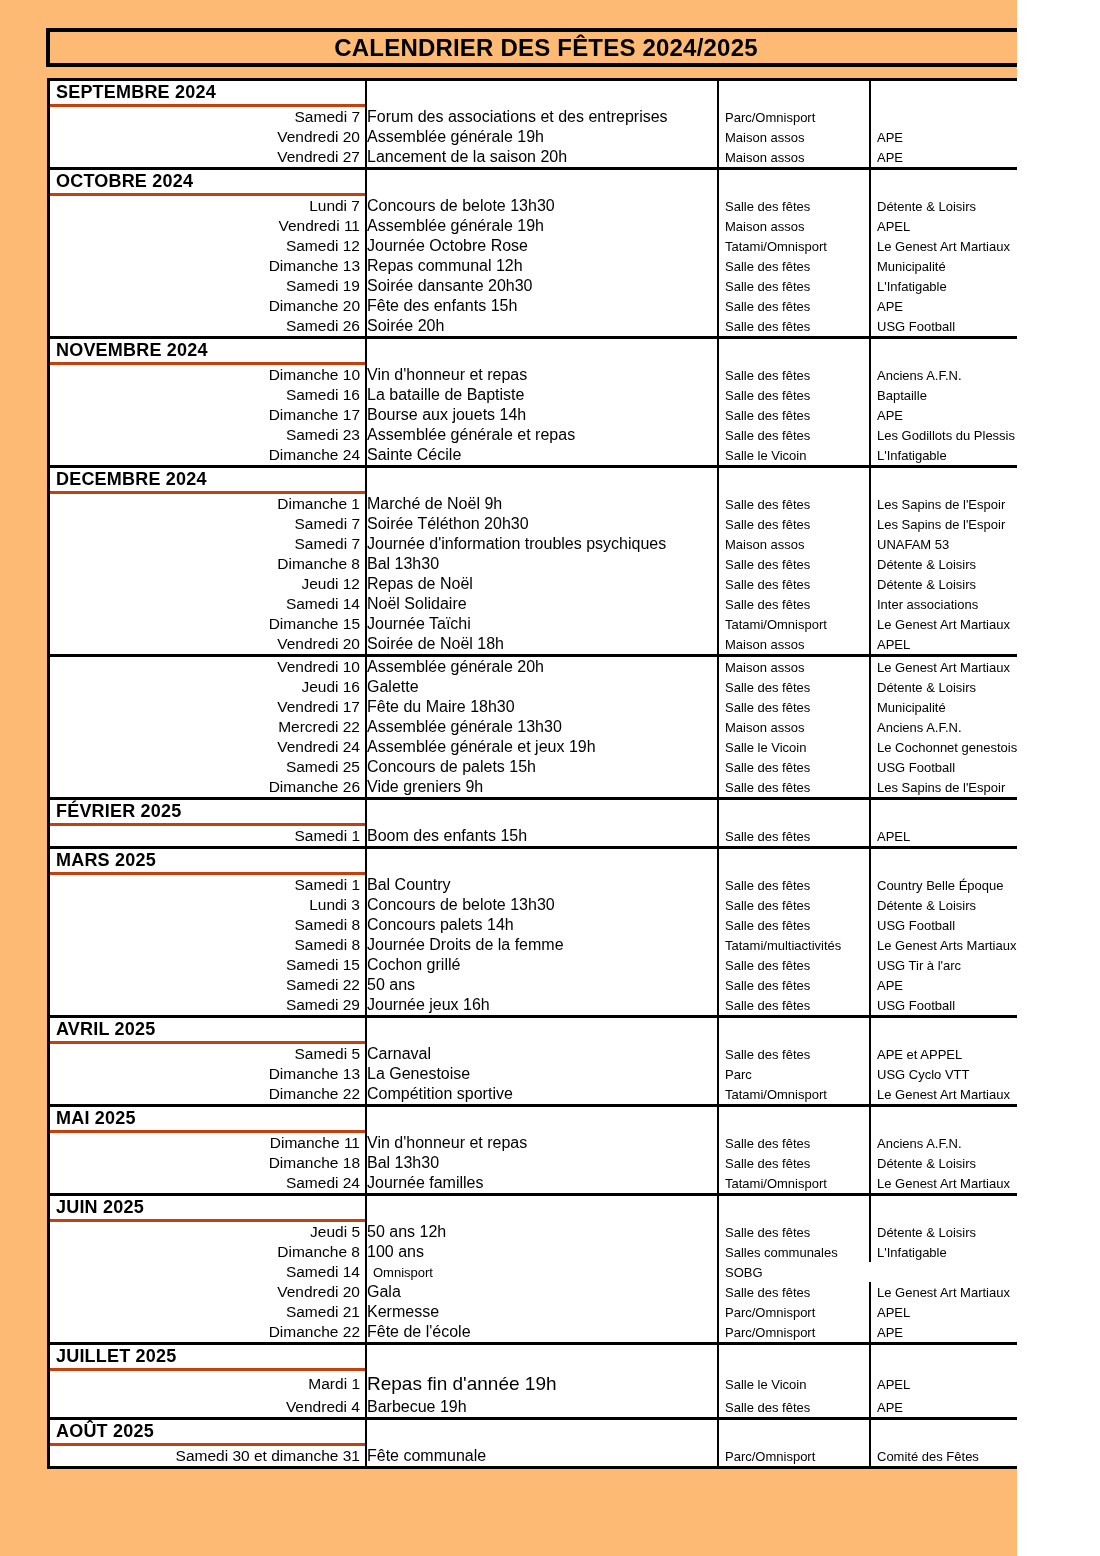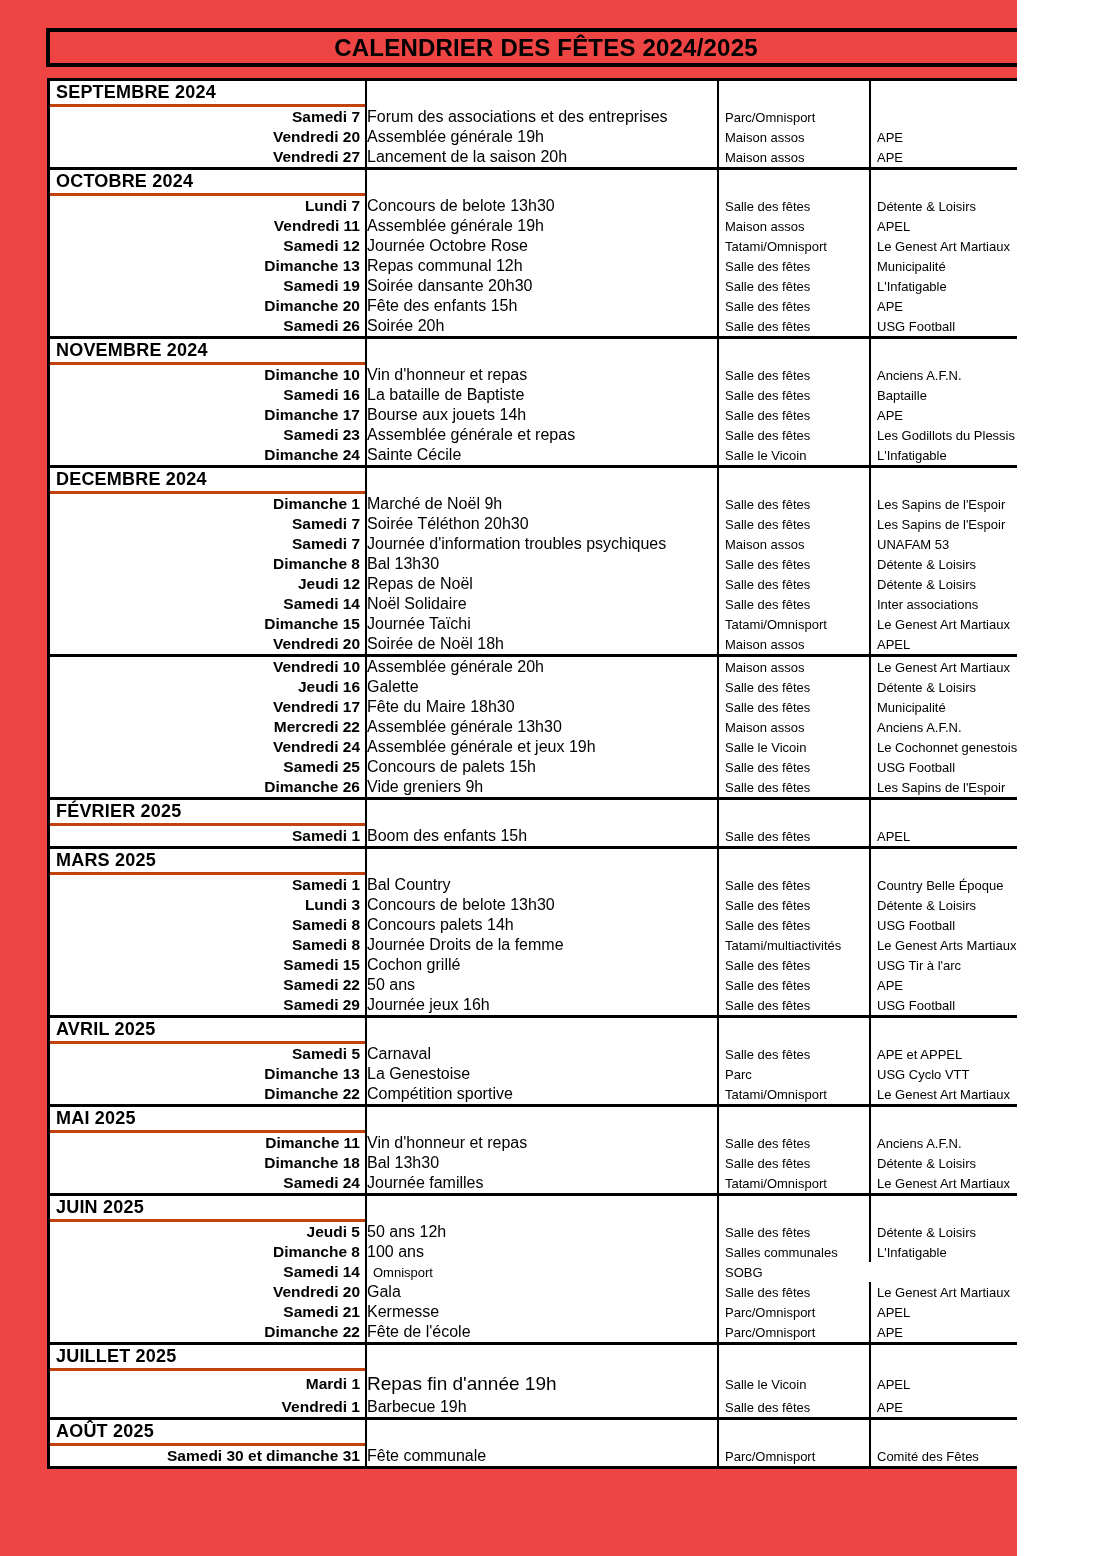--- a/index.html
+++ b/index.html
@@ -2,21 +2,21 @@
 <html><head>
 <meta charset="utf-8">
 <style>
   * { box-sizing: border-box; margin: 0; padding: 0; }
   html, body { background: #ffffff; }
   body { font-family: "Liberation Sans", sans-serif; color: #000; }
   .page {
     position: relative;
     width: 1017px;
     height: 1556px;
-    background: #ef4444;
+    background: #fdba74;
     overflow: hidden;
   }
   .title-box {
     position: absolute;
     left: 47px;
     top: 29px;
     width: 998px;
     height: 37px;
     border: 3px solid #000;
     outline: 1px solid #000;
@@ -56,21 +56,21 @@
     font-weight: bold;
     font-size: 18px;
     letter-spacing: 0.2px;
     padding: 1px 6px;
     border-bottom: 3px solid #c2410c;
   }
   .erow .cell { min-height: 20px; }
   .date-cell {
     justify-content: flex-end;
     text-align: right;
-    font-weight: bold;
+    font-weight: normal;
     font-size: 15.5px;
     padding-right: 5px;
   }
   .event-cell { font-size: 16px; padding-left: 0; }
   .event-cell.large { font-size: 19px; min-height: 26px; }
   .loc-cell, .org-cell { font-size: 13px; padding-left: 6px; }
 </style>
 </head>
 <body>
 
@@ -459,21 +459,21 @@
           <div class="cell"></div>
           <div class="cell"></div>
         </div>
         <div class="erow">
           <div class="cell date-cell">Mardi 1</div>
           <div class="cell event-cell large">Repas fin d'année 19h</div>
           <div class="cell loc-cell">Salle le Vicoin</div>
           <div class="cell org-cell">APEL</div>
         </div>
         <div class="erow">
-          <div class="cell date-cell">Vendredi 1</div>
+          <div class="cell date-cell">Vendredi 4</div>
           <div class="cell event-cell">Barbecue 19h</div>
           <div class="cell loc-cell">Salle des fêtes</div>
           <div class="cell org-cell">APE</div>
         </div>
       </section>
       <section class="month-section">
         <div class="mrow">
           <div class="cell month-name">AOÛT 2025</div>
           <div class="cell"></div>
           <div class="cell"></div>

